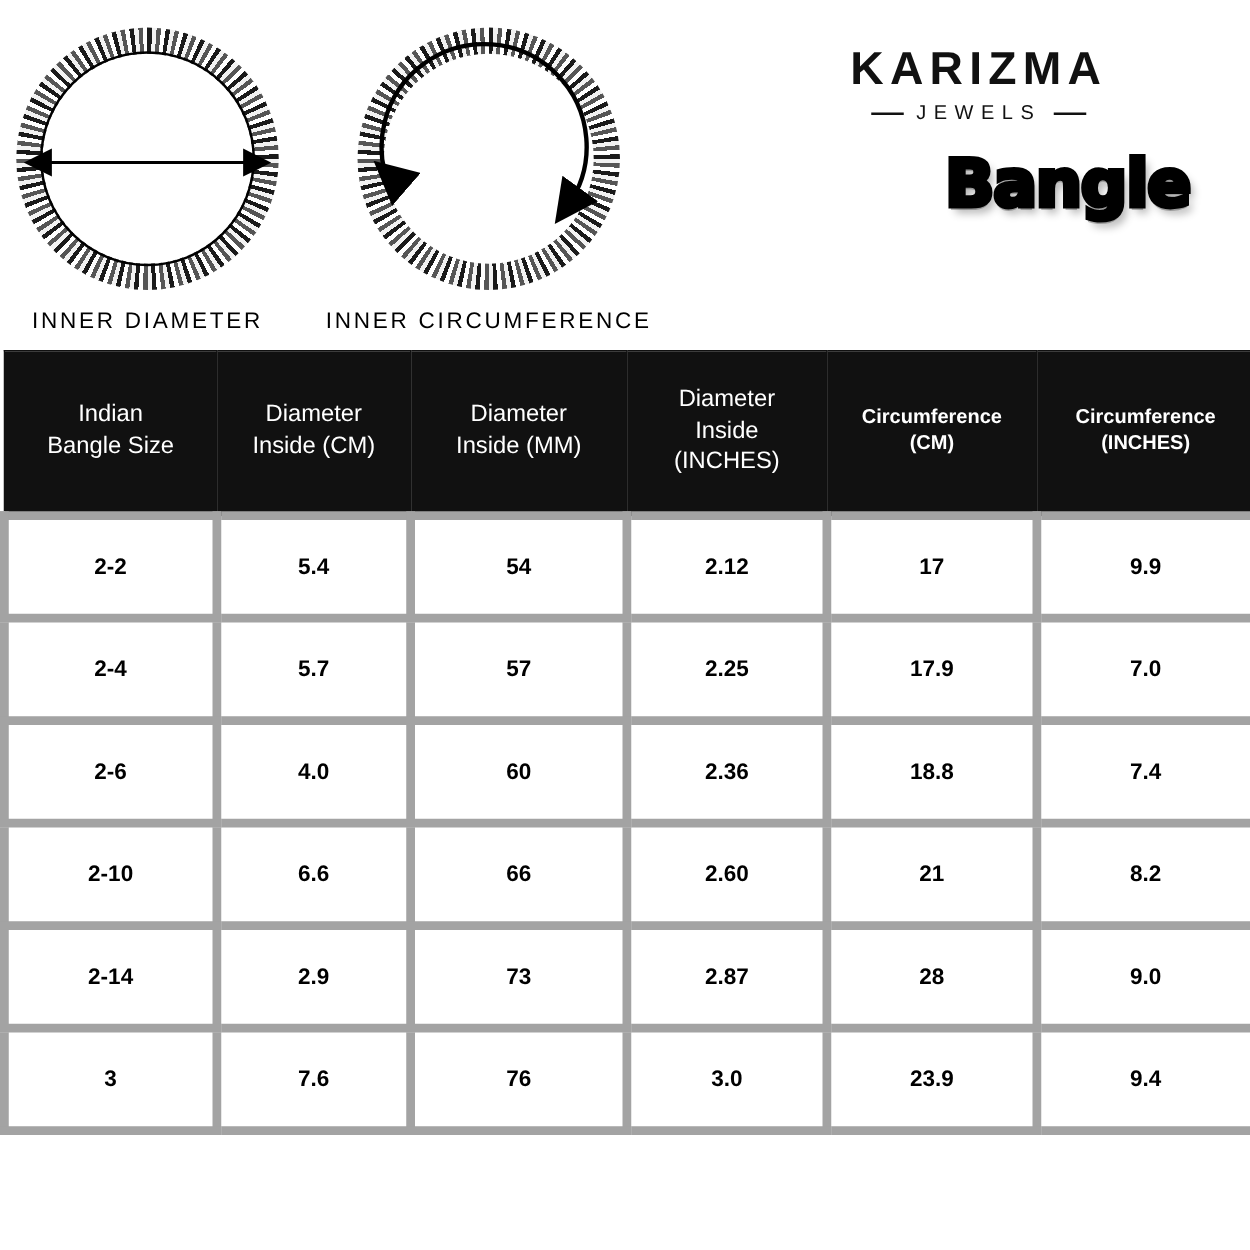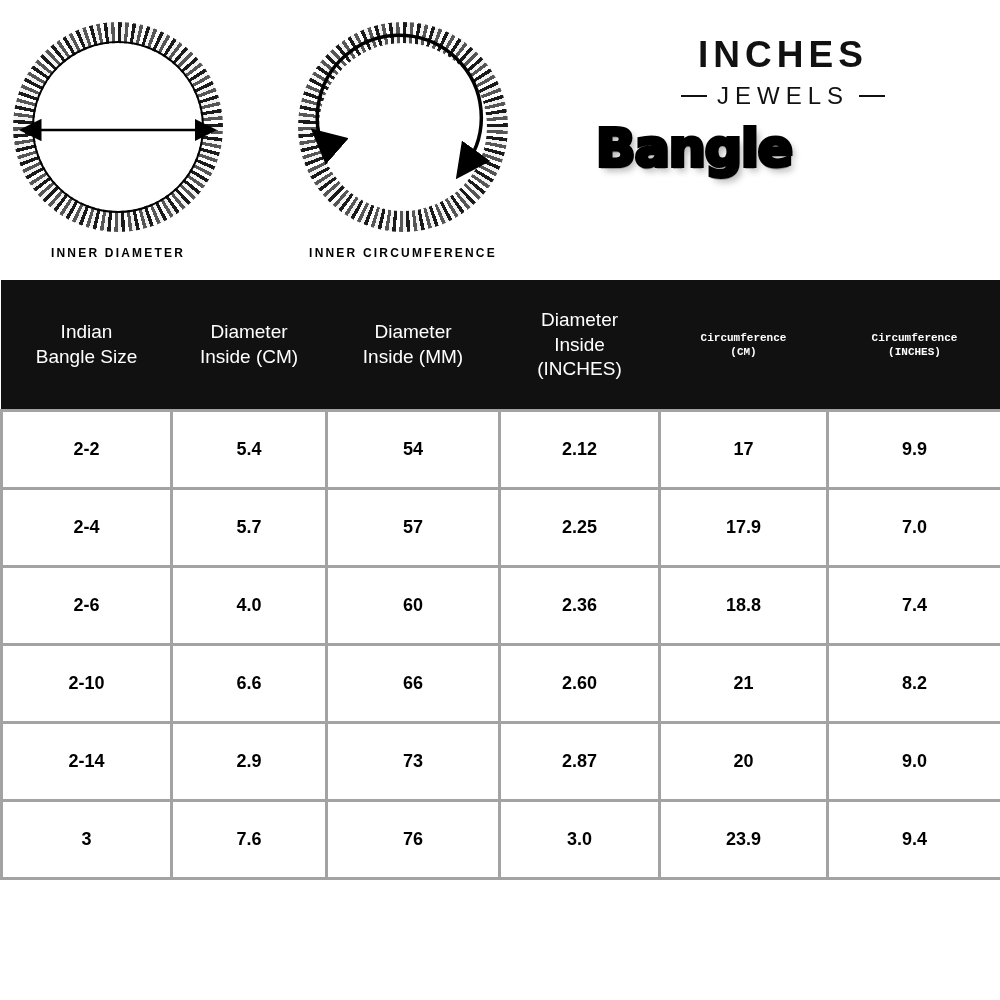--- a/index.html
+++ b/index.html
@@ -21,21 +21,21 @@
     position: relative;
     height: 280px;
     width: 1000px;
   }
 
   .diagram {
     position: absolute;
     text-align: center;
   }
   .diagram.d1 { left: 2px; top: 22px; width: 232px; }
-  .diagram.d2 { left: 258px; top: 22px; width: 290px; }
+  .diagram.d2 { left: 246px; top: 22px; width: 290px; }
 
   .ring-wrap {
     position: relative;
     margin: 0 auto;
   }
   .ring {
     border-radius: 50%;
     box-sizing: border-box;
     background:
       repeating-conic-gradient(from 0deg, #1a1a1a 0deg 2deg, #f2f2f2 2deg 4deg, #555 4deg 6deg, #ffffff 6deg 8deg);
@@ -47,22 +47,22 @@
     background: #ffffff;
   }
   .ring .inner-line {
     position: absolute;
     border-radius: 50%;
     border: 2px solid #000;
     box-sizing: border-box;
   }
 
   .diag-label {
-    font-size: 12px;
-    font-weight: bold;
+    font-size: 18px;
+    font-weight: normal;
     letter-spacing: 2.2px;
     margin-top: 14px;
     color: #000;
   }
 
   .arrow-svg {
     position: absolute;
     left: 0;
     top: 0;
     overflow: visible;
@@ -89,31 +89,31 @@
     justify-content: center;
     gap: 10px;
     margin-top: 9px;
   }
   .brand-sub .dash {
     height: 2px;
     width: 26px;
     background: #111;
   }
   .brand-sub .txt {
-    font-size: 24px;
+    font-size: 16px;
     letter-spacing: 6px;
     color: #111;
   }
 
   .title-block {
     position: absolute;
-    right: 64px;
+    right: 48px;
     top: 125px;
     width: 340px;
-    text-align: left;
+    text-align: right;
     line-height: 0.92;
   }
   .title-line {
     font-family: "DejaVu Sans", sans-serif;
     font-weight: bold;
     font-size: 52px;
     letter-spacing: -1px;
     color: #000;
     -webkit-text-stroke: 4px #000;
     paint-order: stroke fill;
@@ -134,26 +134,25 @@
     color: #ffffff;
     font-weight: normal;
     font-size: 19px;
     line-height: 1.3;
     padding: 18px 6px;
     border: 1px solid #111;
     vertical-align: middle;
     height: 92px;
   }
   thead th.small {
-    font-size: 11px;
+    font-size: 16px;
     font-weight: bold;
-    font-family: Liberation Mono, monospace;
   }
   tbody td {
-    border: 3px solid #a3a3a3;
+    border: 7px solid #a3a3a3;
     text-align: center;
     font-size: 18px;
     font-weight: bold;
     height: 73px;
     color: #000;
     background: #ffffff;
   }
   col.c1 { width: 170px; }
   col.c2 { width: 155px; }
   col.c3 { width: 173px; }
@@ -202,21 +201,21 @@
           </marker>
         </defs>
         <path d="M 28,132 A 82,82 0 1 1 168,143" fill="none" stroke="#000" stroke-width="3.5" marker-end="url(#ahC1)"></path>
         <path d="M 34,126 A 82,82 0 0 0 26,118" fill="none" stroke="#000" stroke-width="3.5" marker-end="url(#ahC2)"></path>
       </svg>
     </div>
     <div class="diag-label">INNER CIRCUMFERENCE</div>
   </div>
 
   <div class="brand">
-    <div class="brand-name">INCHES</div>
+    <div class="brand-name">KARIZMA</div>
     <div class="brand-sub">
       <span class="dash"></span>
       <span class="txt">JEWELS</span>
       <span class="dash"></span>
     </div>
   </div>
 
   <div class="title-block">
     <div class="title-line">Bangle</div>
   </div>
@@ -291,21 +290,21 @@
         <td>66</td>
         <td>2.60</td>
         <td>21</td>
         <td>8.2</td>
       </tr>
       <tr>
         <td>2-14</td>
         <td>2.9</td>
         <td>73</td>
         <td>2.87</td>
-        <td>20</td>
+        <td>28</td>
         <td>9.0</td>
       </tr>
       <tr>
         <td>3</td>
         <td>7.6</td>
         <td>76</td>
         <td>3.0</td>
         <td>23.9</td>
         <td>9.4</td>
       </tr>

